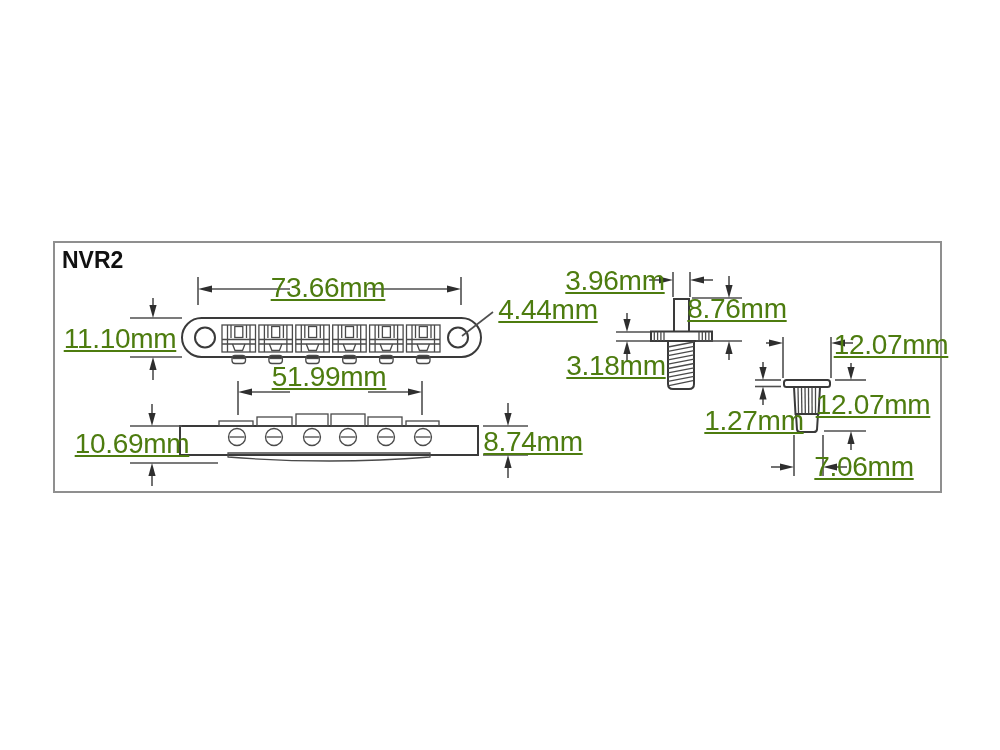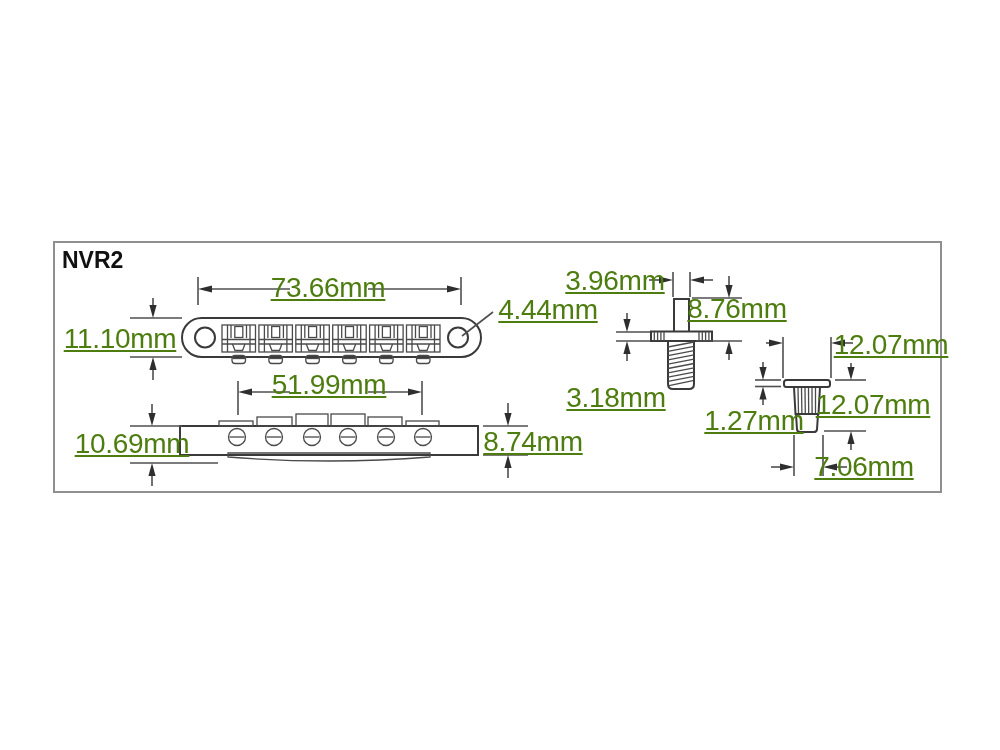--- a/index.html
+++ b/index.html
@@ -243,26 +243,26 @@
     </g>
     <polygon class="arrow" points="794,467 780,463.4 780,470.6"></polygon>
     <polygon class="arrow" points="823,467 837,463.4 837,470.6"></polygon>
   </svg>
 
   <span class="title-lbl" style="left:62px; top:247px">NVR2</span>
 
   <span class="lbl" style="left:328px; top:288px">73.66mm</span>
   <span class="lbl" style="left:120px; top:339px">11.10mm</span>
   <span class="lbl" style="left:548px; top:310px">4.44mm</span>
-  <span class="lbl" style="left:329px; top:385px">51.99mm</span>
+  <span class="lbl" style="left:329px; top:377px">51.99mm</span>
 
   <span class="lbl" style="left:132px; top:444px">10.69mm</span>
   <span class="lbl" style="left:533px; top:442px">8.74mm</span>
 
   <span class="lbl" style="left:615px; top:281px">3.96mm</span>
   <span class="lbl" style="left:737px; top:309px">8.76mm</span>
-  <span class="lbl" style="left:616px; top:398px">3.18mm</span>
+  <span class="lbl" style="left:616px; top:366px">3.18mm</span>
 
   <span class="lbl" style="left:891px; top:345px">12.07mm</span>
   <span class="lbl" style="left:754px; top:421px">1.27mm</span>
   <span class="lbl" style="left:873px; top:405px">12.07mm</span>
   <span class="lbl" style="left:864px; top:467px">7.06mm</span>
 </div>
 
 </body></html>

